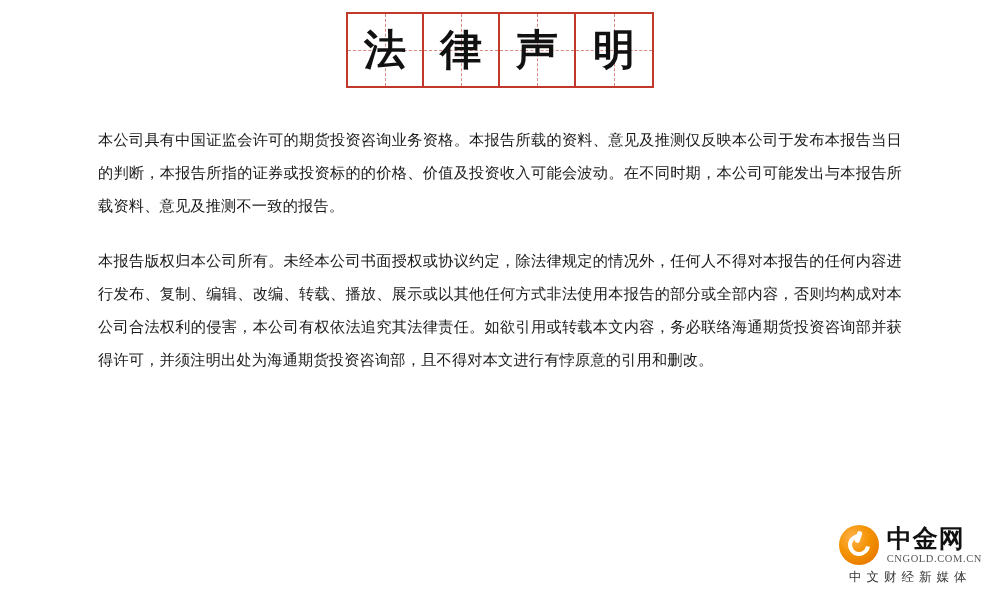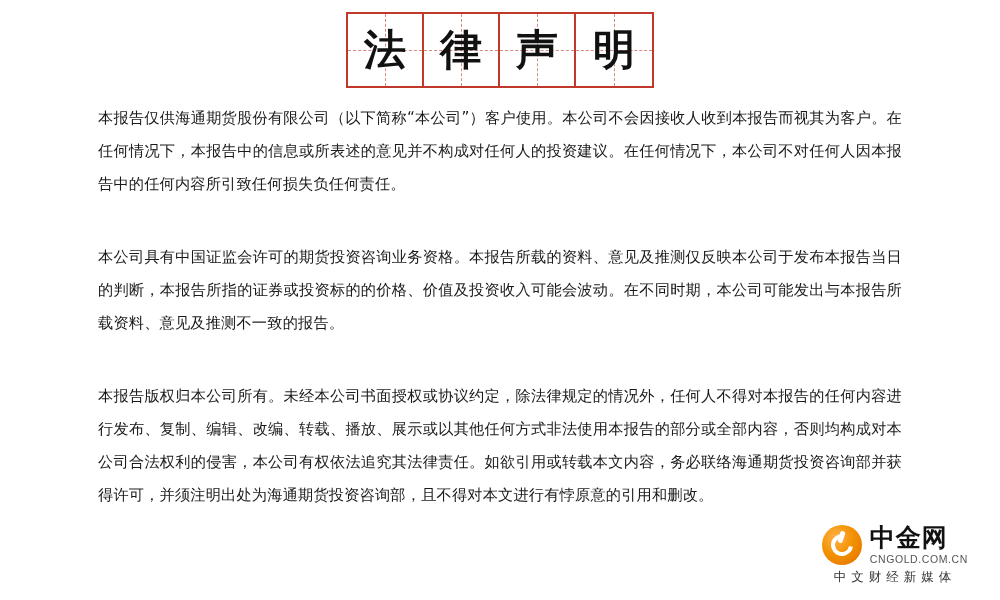--- a/index.html
+++ b/index.html
@@ -68,27 +68,27 @@
   }
   .para {
     font-family: "DejaVu Sans", "Liberation Sans", sans-serif;
     font-size: 15.2px;
     line-height: 33px;
     color: #1a1a1a;
     text-align: justify;
     margin: 0 0 0 0;
     letter-spacing: 0.2px;
   }
-  .para.gap { margin-top: 40px; }
+  .para.gap { margin-top: 22px; }
   .para.indent { text-indent: 2em; }
 
   
   .watermark {
     position: absolute;
-    right: 32px;
+    right: 18px;
     bottom: 14px;
     display: flex;
     flex-direction: column;
     align-items: center;
     z-index: 5;
   }
   .wm-row {
     display: flex;
     align-items: center;
   }
@@ -124,21 +124,21 @@
   .wm-textcol { display: flex; flex-direction: column; }
   .wm-name {
     font-family: "DejaVu Sans", "Liberation Sans", sans-serif;
     font-size: 25px;
     font-weight: bold;
     color: #111111;
     line-height: 1.05;
     letter-spacing: 1px;
   }
   .wm-url {
-    font-family: Liberation Sans, sans-serif;
+    font-family: Liberation Serif, serif;
     font-size: 10.5px;
     color: #555555;
     letter-spacing: 0.6px;
     margin-top: 1px;
   }
   .wm-slogan {
     font-family: "DejaVu Sans", "Liberation Sans", sans-serif;
     font-size: 12.5px;
     color: #333333;
     letter-spacing: 5px;
@@ -160,21 +160,20 @@
     <div class="title-cell">
       <span class="title-char">声</span>
     </div>
     <div class="title-cell">
       <span class="title-char">明</span>
     </div>
   </div>
 </div>
 
 <div class="doc">
-  <p class="para">本报告仅供海通期货股份有限公司（以下简称“本公司”）客户使用。本公司不会因接收人收到本报告而视其为客户。在任何情况下，本报告中的信息或所表述的意见并不构成对任何人的投资建议。在任何情况下，本公司不对任何人因本报告中的任何内容所引致任何损失负任何责任。</p>
   <p class="para gap">本公司具有中国证监会许可的期货投资咨询业务资格。本报告所载的资料、意见及推测仅反映本公司于发布本报告当日的判断，本报告所指的证券或投资标的的价格、价值及投资收入可能会波动。在不同时期，本公司可能发出与本报告所载资料、意见及推测不一致的报告。</p>
   <p class="para gap">本报告版权归本公司所有。未经本公司书面授权或协议约定，除法律规定的情况外，任何人不得对本报告的任何内容进行发布、复制、编辑、改编、转载、播放、展示或以其他任何方式非法使用本报告的部分或全部内容，否则均构成对本公司合法权利的侵害，本公司有权依法追究其法律责任。如欲引用或转载本文内容，务必联络海通期货投资咨询部并获得许可，并须注明出处为海通期货投资咨询部，且不得对本文进行有悖原意的引用和删改。</p>
 </div>
 
 <div class="watermark">
   <div class="wm-row">
     <div class="wm-mark"></div>
     <div class="wm-textcol">
       <span class="wm-name">中金网</span>
       <span class="wm-url">CNGOLD.COM.CN</span>

